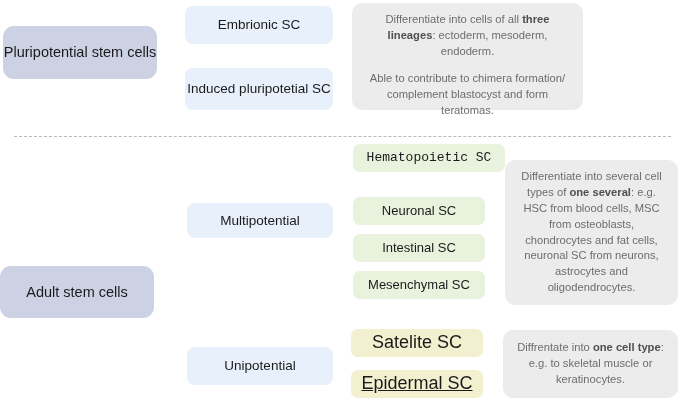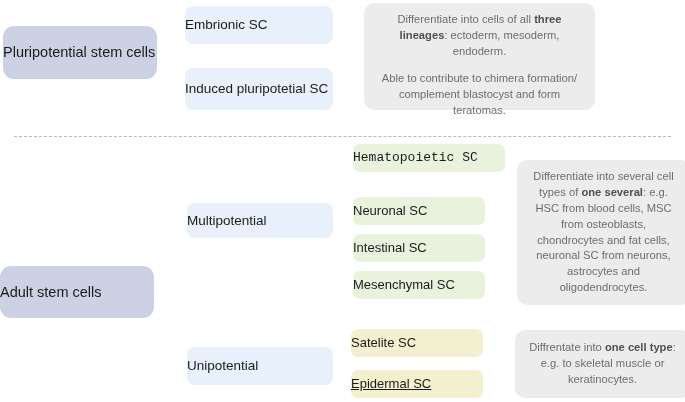--- a/index.html
+++ b/index.html
@@ -15,21 +15,21 @@
     width: 685px;
     height: 402px;
     background: #ffffff;
     overflow: hidden;
   }
   .box {
     position: absolute;
     box-sizing: border-box;
     display: flex;
     align-items: center;
-    justify-content: flex-start;
+    justify-content: center;
     text-align: center;
     border-radius: 9px;
     line-height: 1.28;
   }
   
   .cat {
     background: #ccd2e4;
     color: #1b1b1b;
     font-size: 14.5px;
     border-radius: 11px;
@@ -45,34 +45,33 @@
   .green {
     background: #e9f2dd;
     color: #1b1b1b;
     font-size: 13px;
     border-radius: 7px;
   }
   
   .yellow {
     background: #f2f0cf;
     color: #1b1b1b;
-    font-size: 13px;
+    font-size: 18px;
     border-radius: 7px;
   }
   
   .desc {
     background: #ececec;
     color: #6d6d6d;
     font-size: 11.2px;
     border-radius: 10px;
     padding: 9px 11px;
     line-height: 1.42;
     display: block;
     text-align: center;
-    margin-left: 12px;
   }
   .desc b { color: #4f4f4f; font-weight: bold; }
   .desc p { margin: 0; }
   .desc p + p { margin-top: 11px; }
   .divider {
     position: absolute;
     left: 14px;
     top: 136px;
     width: 657px;
     height: 0;

